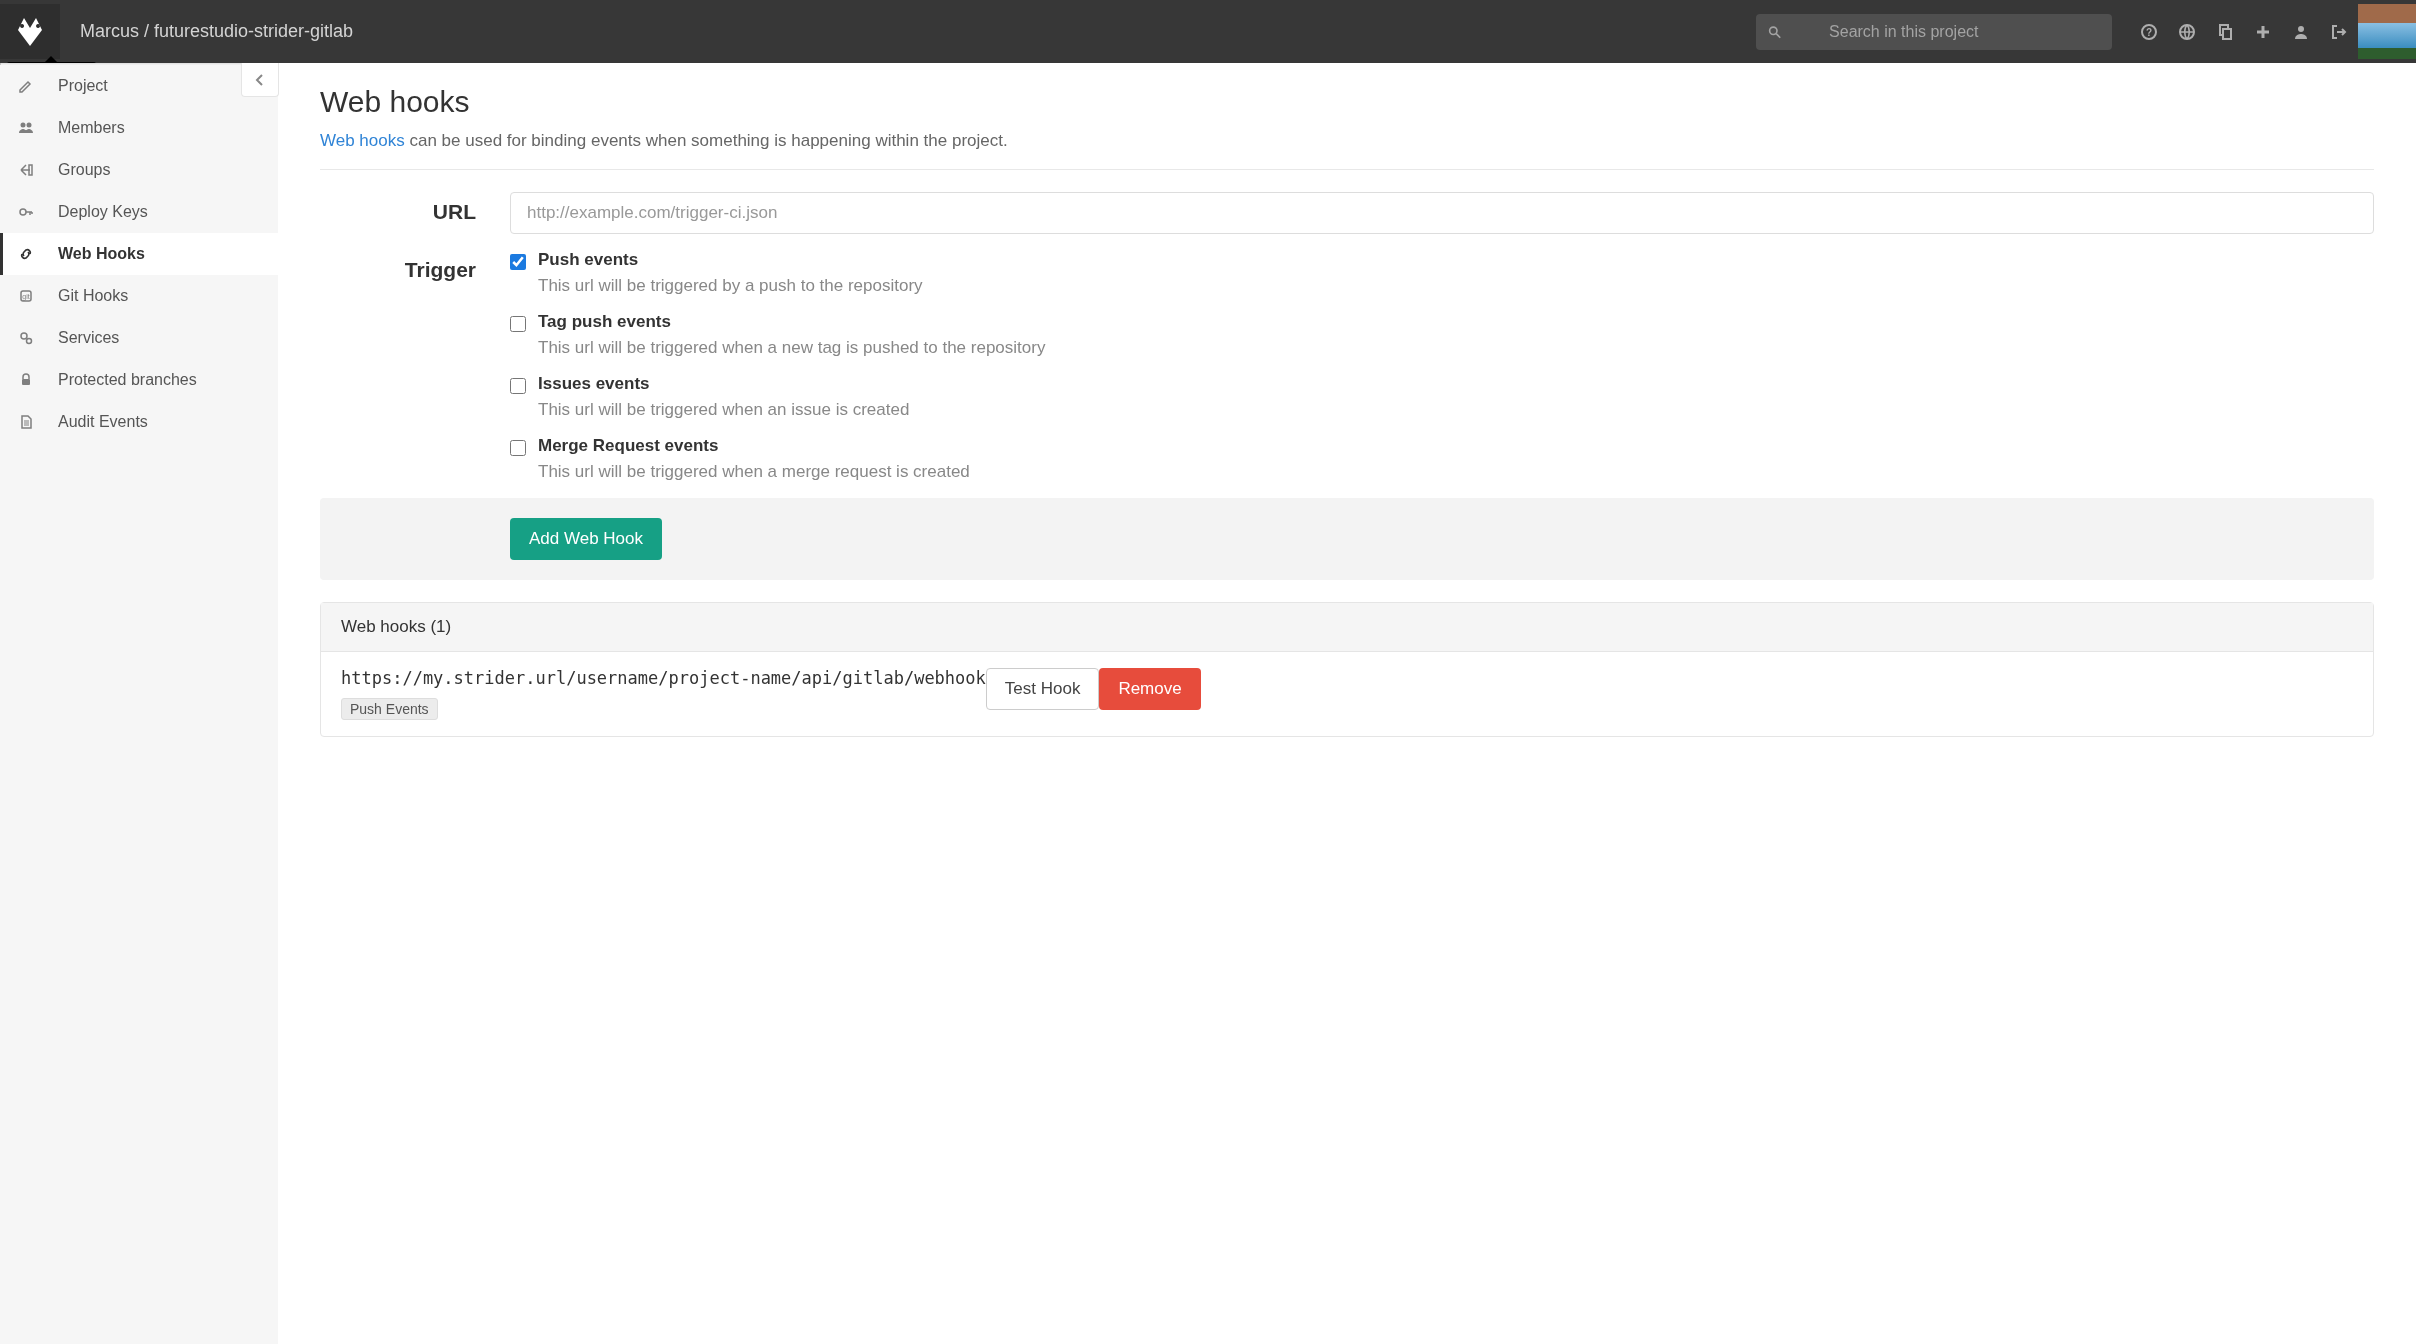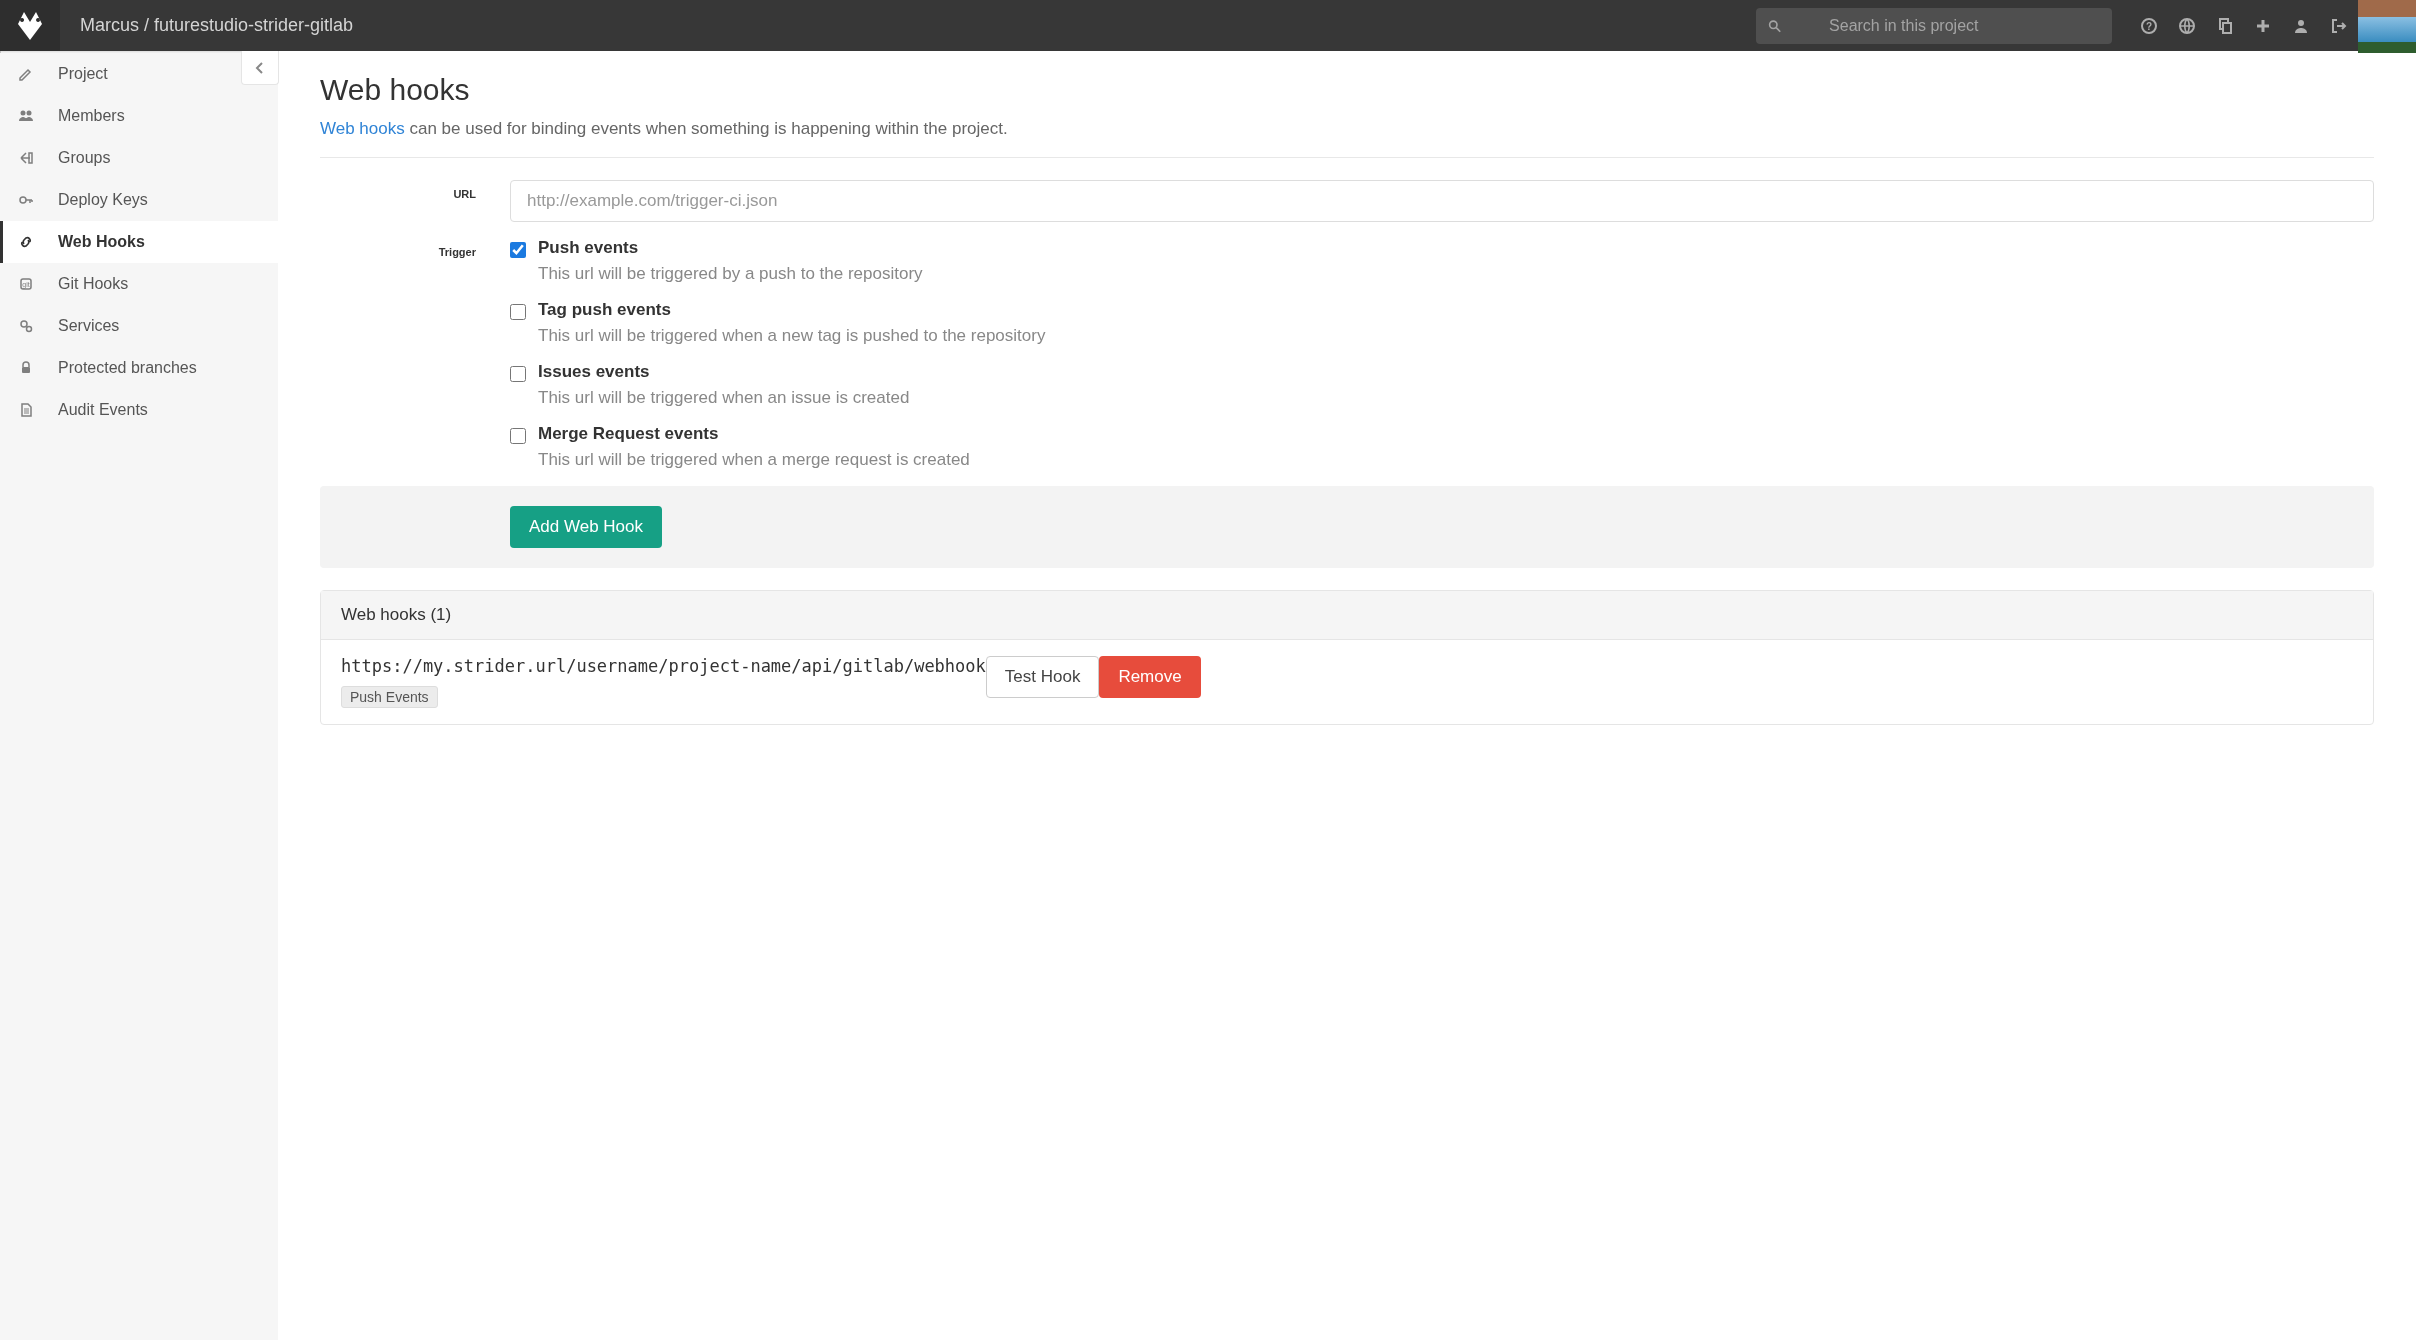--- a/index.html
+++ b/index.html
@@ -1,20 +1,20 @@
 <!DOCTYPE html>
 <html><head>
 <meta charset="utf-8">
 <style>
 * { margin: 0; padding: 0; box-sizing: border-box; }
 body { font-family: "Helvetica Neue", Helvetica, Arial, sans-serif; font-size: 14px; color: #333; background: #fff; }
 
 .header {
   background: #373737;
-  height: 51px;
+  height: 63px;
   display: flex;
   align-items: center;
   padding: 0;
 }
 .header .logo {
   width: 60px;
   height: 55px;
   display: flex;
   align-items: center;
   justify-content: center;
@@ -129,21 +129,21 @@
 }
 .sidebar .item.active .icon-wrap { color: #333; }
 
 .main { flex: 1; padding: 22px 42px; }
 .main h1 { font-size: 30px; font-weight: 500; margin-bottom: 12px; }
 .main .subtitle { font-size: 17px; color: #666; margin-bottom: 18px; }
 .main .subtitle a { color: #3084d6; text-decoration: none; }
 .main hr { border: none; border-top: 1px solid #e8e8e8; margin: 18px 0 22px; }
 
 .form-row { display: flex; margin-bottom: 16px; }
-.form-row .label-col { width: 190px; text-align: right; padding-right: 34px; padding-top: 8px; font-weight: 700; font-size: 11px; }
+.form-row .label-col { width: 190px; text-align: right; padding-right: 34px; padding-top: 8px; font-weight: 700; font-size: 21px; }
 .form-row .field-col { flex: 1; }
 .form-row input[type=text] {
   width: 100%;
   height: 42px;
   border: 1px solid #ddd;
   border-radius: 4px;
   padding: 0 16px;
   font-size: 17px;
   color: #555;
 }

